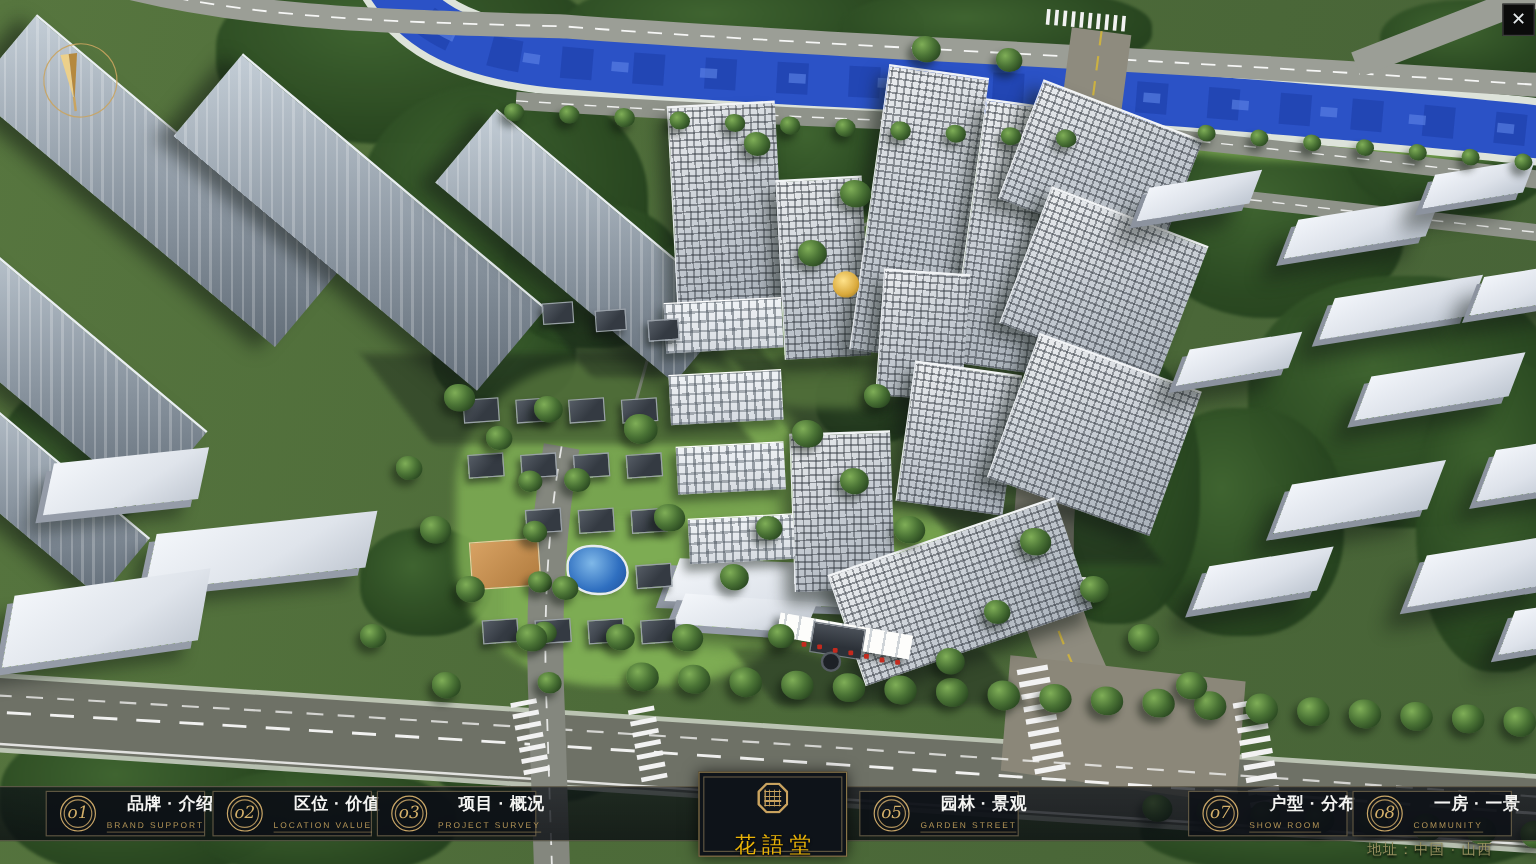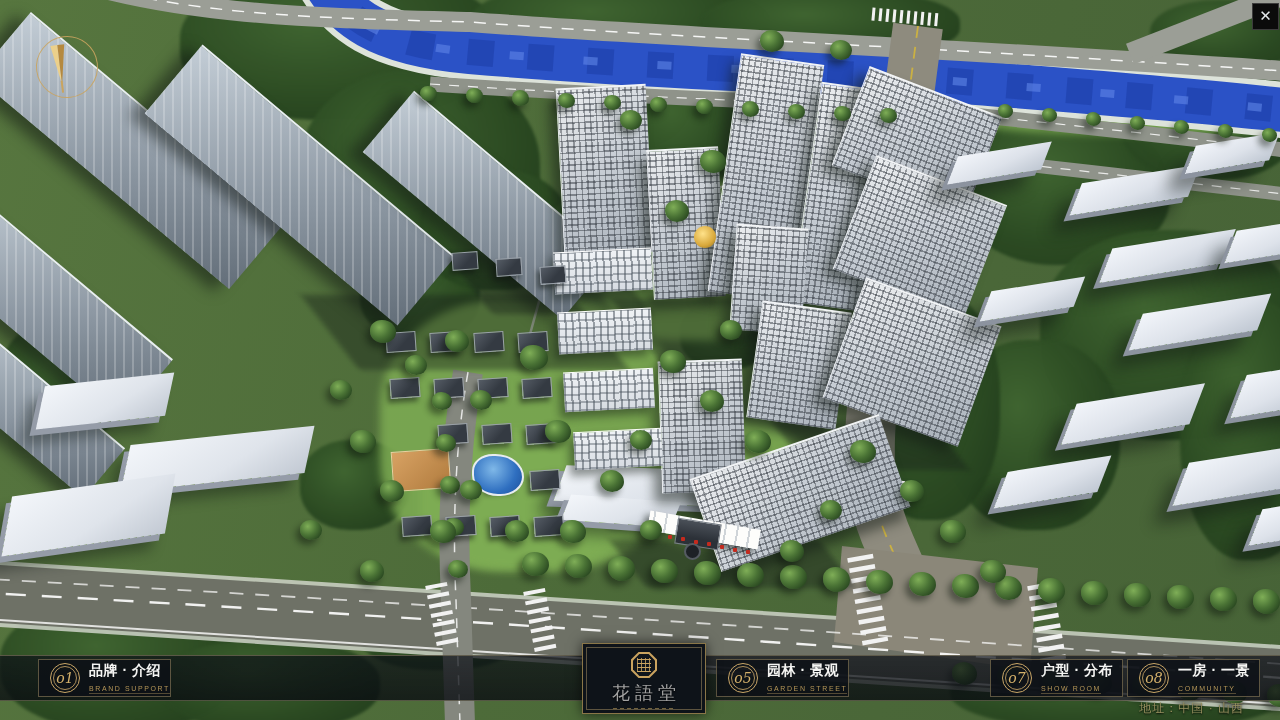--- a/index.html
+++ b/index.html
@@ -72,38 +72,38 @@
         background:linear-gradient(rgba(13,17,23,.72),rgba(9,12,17,.8));
         border-top:1px solid rgba(150,140,110,.55);border-bottom:1px solid rgba(150,140,110,.45);}
   .nav-item{position:absolute;top:3px;height:38px;width:133px;cursor:pointer;
         background:rgba(12,16,22,.82);border:1px solid rgba(190,168,118,.45);
         display:flex;align-items:center;}
   .nav-num{position:relative;width:30px;height:30px;margin-left:11px;flex:none;
         border:1px solid #c9a667;border-radius:50%;display:flex;align-items:center;justify-content:center;}
   .nav-num::before{content:"";position:absolute;inset:2px;border:1px solid rgba(201,166,103,.85);border-radius:50%;}
   .nav-num i{font-family:"DejaVu Serif",serif;font-style:italic;font-size:14px;color:#d4b06a;}
   .nav-texts{margin-left:9px;line-height:1;}
-  .nav-title{font-size:14px;font-weight:bold;color:#f4f4f2;letter-spacing:.5px;white-space:nowrap;}
+  .nav-title{font-size:14px;font-weight:bold;color:#f4f4f2;letter-spacing:.5px;white-space:nowrap;margin-left:17px;}
   .nav-sub{display:inline-block;margin-top:3px;font-size:7px;color:#b49557;letter-spacing:1.6px;
         white-space:nowrap;border-bottom:1px solid rgba(190,160,100,.4);padding-bottom:1px;}
 
   #logo-box{position:absolute;left:582px;top:643px;width:124px;height:71px;cursor:pointer;
         background:#0e1319;border:1px solid #8a7648;box-shadow:0 0 12px rgba(0,0,0,.65);z-index:5;}
   #logo-inner{position:absolute;inset:3px;border:1px solid rgba(190,165,110,.45);
         display:flex;flex-direction:column;align-items:center;}
   .seal{position:relative;width:26px;height:26px;margin-top:4px;flex:none;
         clip-path:polygon(29% 0,71% 0,100% 29%,100% 71%,71% 100%,29% 100%,0 71%,0 29%);
         background:#caa35f;}
   .seal::before{content:"";position:absolute;inset:2px;background:#10151b;
         clip-path:polygon(29% 0,71% 0,100% 29%,100% 71%,71% 100%,29% 100%,0 71%,0 29%);}
   .seal::after{content:"";position:absolute;inset:6px;
         background-image:repeating-linear-gradient(0deg,#caa35f 0 1px,transparent 1px 4px),
                          repeating-linear-gradient(90deg,rgba(202,163,95,.8) 0 1px,transparent 1px 4px);}
-  #logo-name{font-family:Liberation Serif, serif;font-size:18px;color:#a3a3a3;letter-spacing:5px;
-        text-indent:5px;margin-top:3px;text-shadow:0 1px 2px #000;white-space:nowrap;}
+  #logo-name{font-family:Liberation Serif, serif;font-size:18px;color:#eab308;letter-spacing:5px;
+        text-indent:5px;margin-top:14px;text-shadow:0 1px 2px #000;white-space:nowrap;}
   #logo-strip{width:62px;height:3px;margin-top:3px;opacity:.8;
         background:repeating-linear-gradient(90deg,#8a7648 0 4px,transparent 4px 7px);}
 
   #address{position:absolute;right:36px;bottom:3px;font-size:12px;color:#97905f;
         letter-spacing:1px;text-shadow:0 1px 2px #000;}
 </style>
 </head>
 <body>
 
 <div id="app">
@@ -355,20 +355,34 @@
   <button id="close-btn">✕</button>
 
   <nav id="navbar">
     <div class="nav-item" style="left:38px">
       <span class="nav-num">
           <i>o1</i>
         </span>
       <span class="nav-texts"><span class="nav-title">品牌 · 介绍</span><br>
       <span class="nav-sub">BRAND SUPPORT</span></span>
     </div>
+    <div class="nav-item" style="left:177px">
+      <span class="nav-num">
+          <i>o2</i>
+        </span>
+      <span class="nav-texts"><span class="nav-title">区位 · 价值</span><br>
+      <span class="nav-sub">LOCATION VALUE</span></span>
+    </div>
+    <div class="nav-item" style="left:314px">
+      <span class="nav-num">
+          <i>o3</i>
+        </span>
+      <span class="nav-texts"><span class="nav-title">项目 · 概况</span><br>
+      <span class="nav-sub">PROJECT SURVEY</span></span>
+    </div>
     <div class="nav-item" style="left:716px">
       <span class="nav-num">
           <i>o5</i>
         </span>
       <span class="nav-texts"><span class="nav-title">园林 · 景观</span><br>
       <span class="nav-sub">GARDEN STREET</span></span>
     </div>
     <div class="nav-item" style="left:990px">
       <span class="nav-num">
           <i>o7</i>

